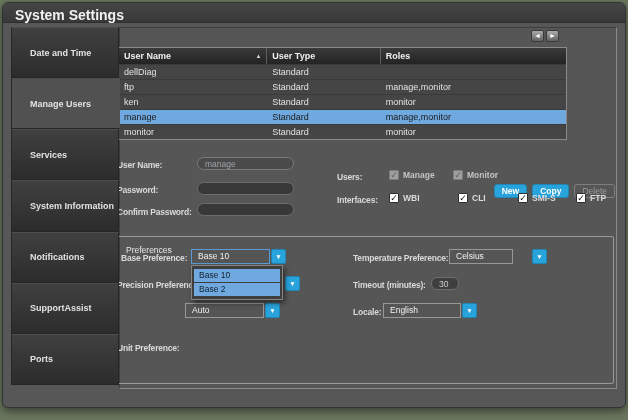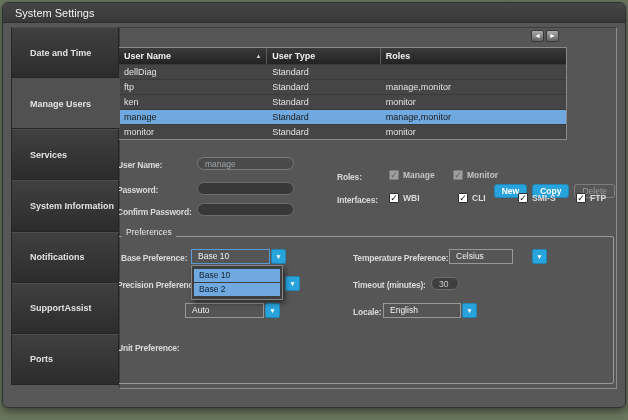--- a/index.html
+++ b/index.html
@@ -4,21 +4,21 @@
 <style>
   * { margin:0; padding:0; box-sizing:border-box; }
   html,body { background:#444; }
   body { font-family:"Liberation Sans","DejaVu Sans",sans-serif; }
   .screen { position:relative; width:628px; height:420px; background:#6B785F; overflow:hidden; }
   .dialog { position:absolute; left:2px; top:2px; width:624px; height:406px; background:#575757;
             border:1px solid #333; border-radius:6px; box-shadow:0 3px 10px rgba(0,0,0,.5); }
   .titlebar { position:absolute; left:0; top:0; width:100%; height:20px;
               background:linear-gradient(#464646,#383838); border-radius:5px 5px 0 0;
               border-bottom:1px solid #2e2e2e; }
-  .titlebar span { position:absolute; left:12px; top:4px; font-size:11px; font-weight:normal; color:#f2f2f2; }
+  .titlebar span { position:absolute; left:12px; top:4px; font-size:14px; font-weight:bold; color:#f2f2f2; }
 
   .sidebar { position:absolute; left:8px; top:24px; width:108px; height:358px;
              display:flex; flex-direction:column; z-index:4; }
   .tab { flex:1; position:relative; background:linear-gradient(180deg,#404040,#2c2c2c);
          border:1px solid #262626; border-top:1px solid #4d4d4d;
          display:flex; align-items:center; padding-left:18px;
          font-size:9px; font-weight:bold; color:#e2e2e2; cursor:pointer; }
   .tab.selected { background:#515151; margin-right:-1px; border-right:1px solid #515151; }
 
   .content { position:absolute; left:116px; top:24px; width:498px; height:362px; background:#565656;
@@ -56,21 +56,21 @@
 
   .cbgroup { position:absolute; display:flex; align-items:center; gap:4px; z-index:3; }
   .cb { width:10px; height:10px; background:#fff; border:1px solid #2e2e2e; border-radius:1px;
         font-size:9px; line-height:9px; text-align:center; color:#111; cursor:pointer; }
   .cbgroup.disabled .cb { background:#9f9f9f; border-color:#7b7b7b; color:#5f5f5f; cursor:default; }
   .cbl { font-size:8.5px; font-weight:bold; color:#dadada; }
   .cbgroup.disabled .cbl { color:#c4c4c4; }
 
   .fieldset { position:absolute; left:111px; top:233px; width:500px; height:148px;
               border:1px solid #999; border-radius:2px; z-index:2; }
-  .legend { position:absolute; left:119px; top:224px; font-size:8.5px; color:#e8e8e8;
+  .legend { position:absolute; left:119px; top:242px; font-size:8.5px; color:#e8e8e8;
             background:#565656; padding:0 4px; z-index:3; }
 
   .combo { position:absolute; height:15px; background:#555; border:1px solid #989898; color:#f1f1f1;
            font-size:8.5px; line-height:13px; padding:0 6px; z-index:3; cursor:pointer;
            white-space:nowrap; overflow:hidden; }
   .combo.focused { border-color:#5b9bd5; }
   .ddbtn { position:absolute; width:15px; height:15px; background:#29A3DB; border:1px solid #1f86b5;
            border-radius:2px; color:#fff; font-size:6.5px; line-height:13px; text-align:center;
            cursor:pointer; z-index:3; }
   .ddlist { position:absolute; left:188px; top:262px; width:92px; background:#3e3e3e;
@@ -166,21 +166,21 @@
       <div class="btn disabled">Delete</div>
     </div>
 
     <div class="lbl" style="left:114px; top:157px;">User Name:</div>
     <input class="field uname" style="left: 194px; top: 154px; width: 97px;" value="manage">
     <div class="lbl" style="left:114px; top:182px;">Password:</div>
     <input class="field" type="password" style="left: 194px; top: 179px; width: 97px;">
     <div class="lbl" style="left:114px; top:204px;">Confirm Password:</div>
     <input class="field" type="password" style="left: 194px; top: 200px; width: 97px;">
 
-    <div class="lbl" style="left:334px; top:169px;">Roles:</div>
+    <div class="lbl" style="left:334px; top:169px;">Users:</div>
     <div class="cbgroup disabled" style="left:386px; top:167px;">
       <span class="cb"><span>✓</span></span>
       <span class="cbl">Manage</span>
     </div>
     <div class="cbgroup disabled" style="left:450px; top:167px;">
       <span class="cb"><span>✓</span></span>
       <span class="cbl">Monitor</span>
     </div>
 
     <div class="lbl" style="left:334px; top:192px;">Interfaces:</div>

